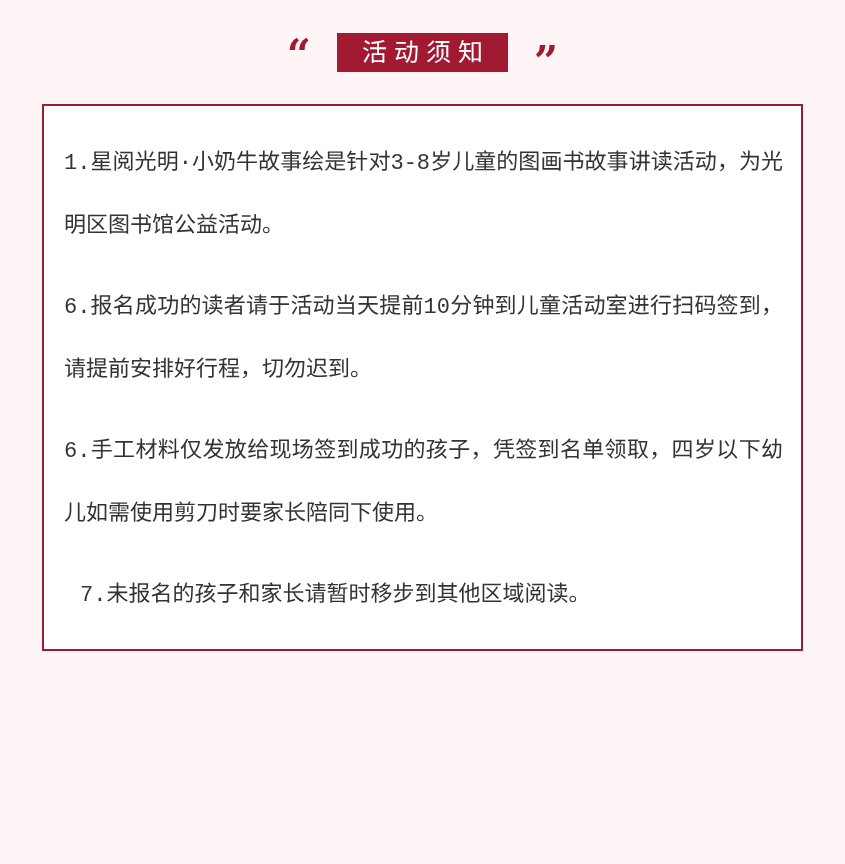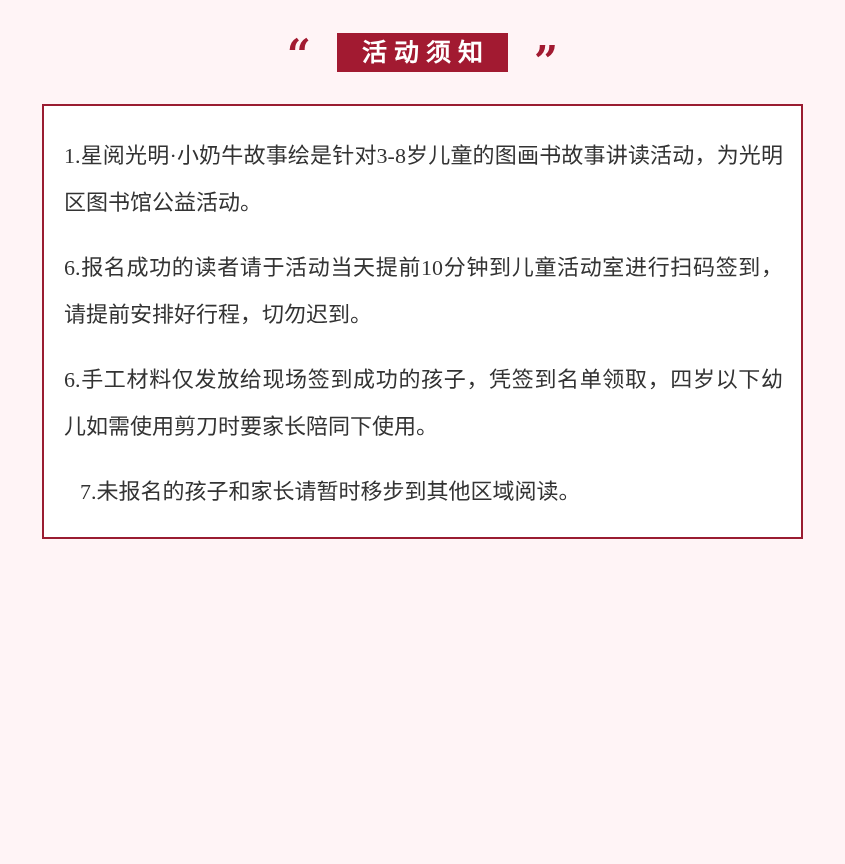--- a/index.html
+++ b/index.html
@@ -33,38 +33,38 @@
     line-height: 30px;
     color: #a21a31;
     user-select: none;
   }
   .quote.open  { position: relative; top: 4px; }
   .quote.close { position: relative; top: 10px; }
   .badge {
     background: #a21a31;
     color: #ffffff;
     font-size: 25px;
-    font-weight: bold;
+    font-weight: normal;
     letter-spacing: 7px;
     padding: 7px 18px 7px 25px;
     line-height: 25px;
   }
   .notice-box {
     box-sizing: border-box;
     margin: 26px 42px 0 42px;
     width: 761px;
     background: #ffffff;
     border: 2px solid #9a1c31;
     padding: 26px 18px 22px 20px;
   }
   .notice-box p {
     margin: 0 0 18px 0;
-    font-family: Liberation Serif, serif;
+    font-family: Liberation Mono, monospace;
     font-size: 22px;
-    line-height: 47px;
+    line-height: 63px;
     color: #333333;
     text-align: justify;
     text-justify: inter-ideograph;
   }
   .notice-box p:last-child {
     margin-bottom: 0;
     margin-left: 16px;
   }
 </style>
 </head>

